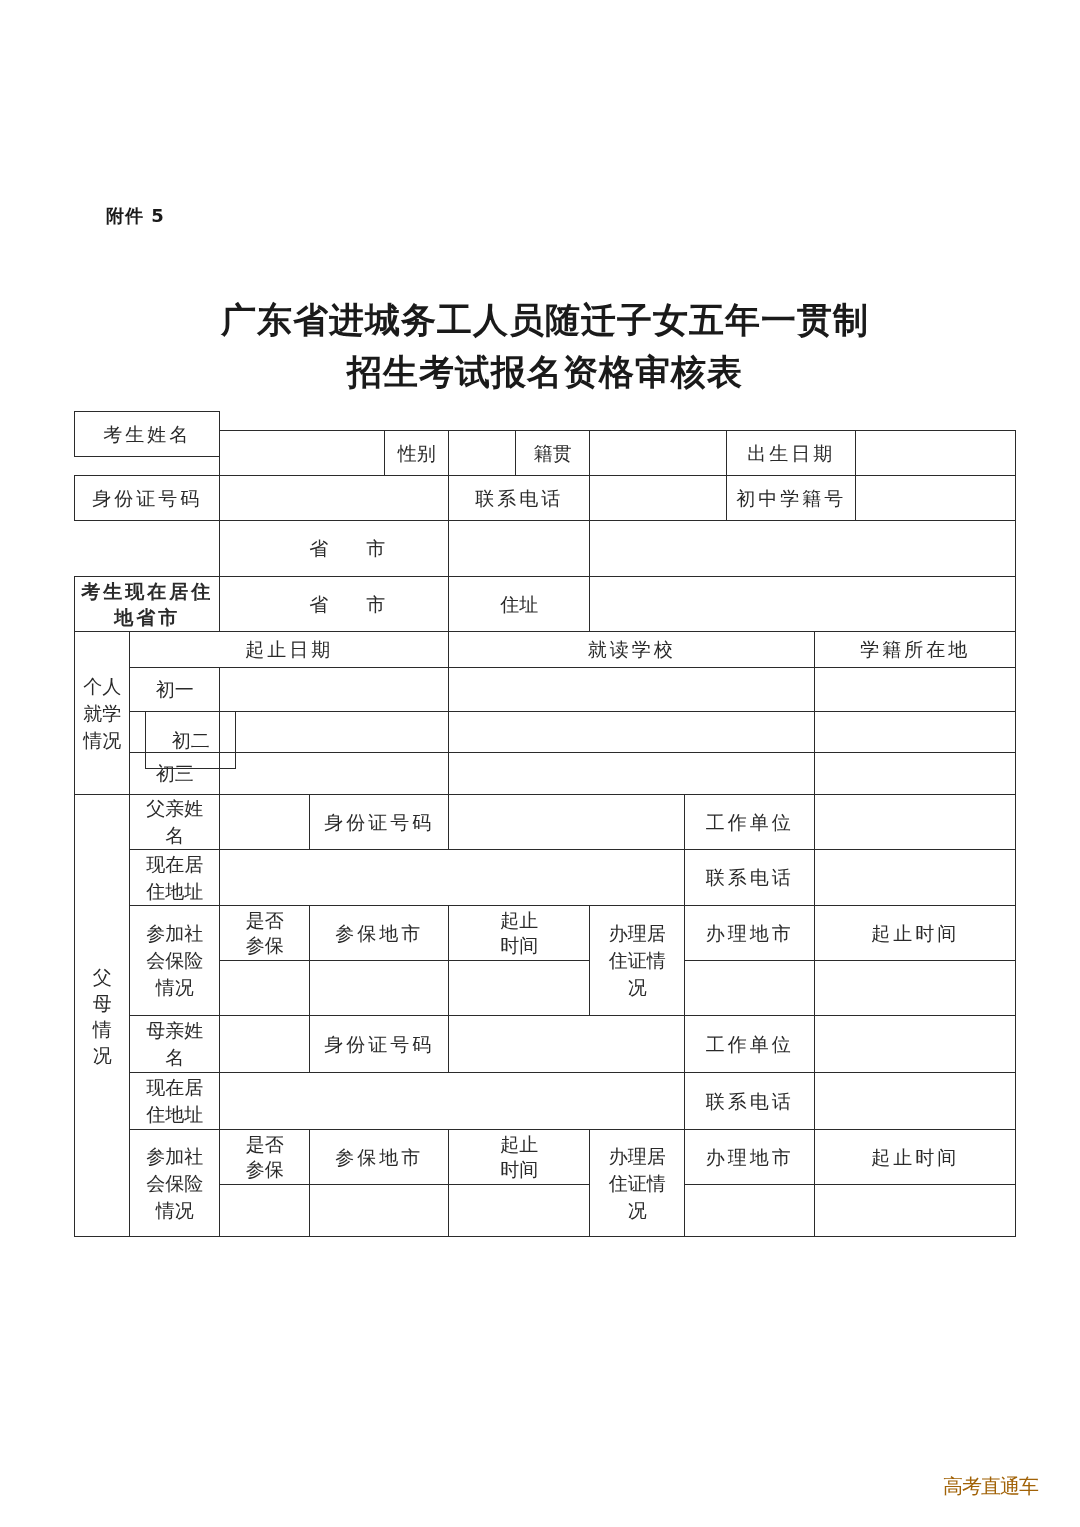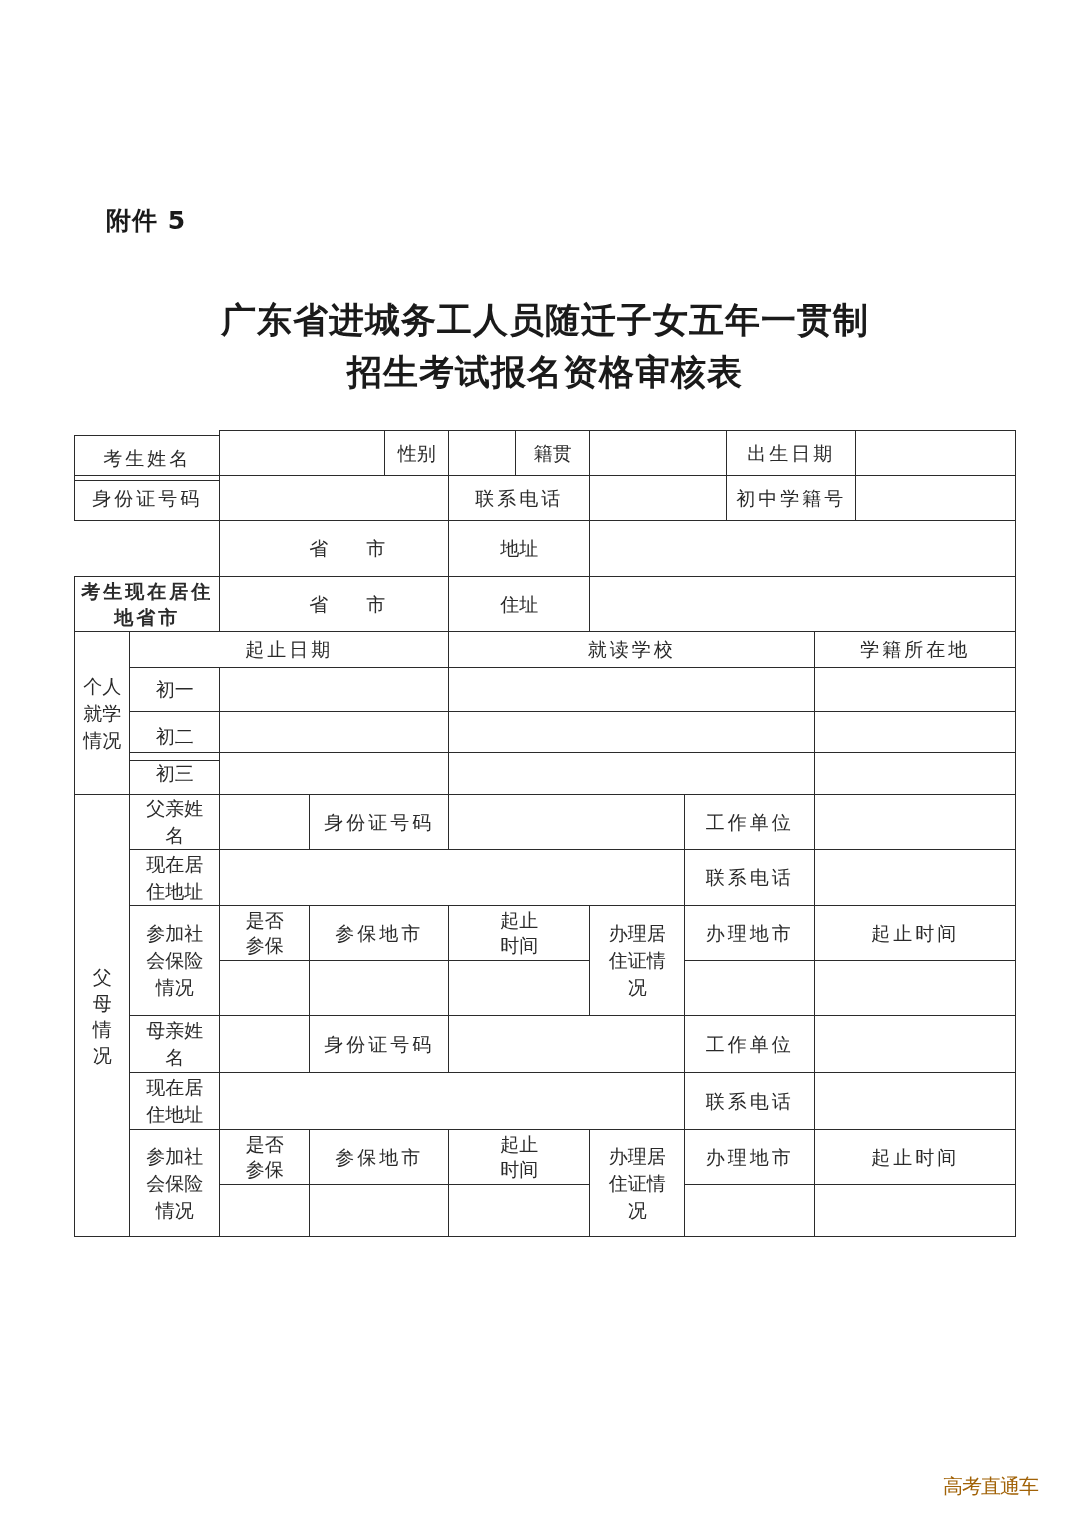--- a/index.html
+++ b/index.html
@@ -1,74 +1,73 @@
 <!DOCTYPE html>
 <html><head>
 <meta charset="utf-8">
 <style>
   html, body { margin:0; padding:0; background:#ffffff; }
   body { width:1080px; height:1527px; position:relative; overflow:hidden;
          font-family:"DejaVu Serif","Liberation Serif",serif; color:#1a1a1a; }
-  .attach { position:absolute; left:106px; top:204px; font-size:25px; font-weight:bold; letter-spacing:1px; font-family:"DejaVu Sans","Liberation Sans",sans-serif;}
+  .attach { position:absolute; left:106px; top:204px; font-size:18px; font-weight:bold; letter-spacing:1px; font-family:"DejaVu Sans","Liberation Sans",sans-serif;}
   .title { position:absolute; left:0; width:1090px; text-align:center; font-size:35px; font-weight:bold; letter-spacing:1px; font-family:"DejaVu Serif","Liberation Serif",serif; }
   .t1 { top:297px; }
   .t2 { top:349px; }
   .form { position:absolute; left:0; top:0; width:1080px; height:1527px; }
   .c { position:absolute; box-sizing:border-box; border:1.5px solid #2b2b2b; margin:-0.75px 0 0 -0.75px;
        display:flex; align-items:center; justify-content:center; text-align:center;
        font-size:19px; line-height:27px; color:#2a2a2a; padding:0 2px; }
   .input { cursor:text;padding-left:28px; }
   .spaced { letter-spacing:3px; }
   .watermark { position:absolute; left:943px; top:1473px; font-size:20px; color:#a16207; font-family:"DejaVu Sans","Liberation Sans",sans-serif; letter-spacing:-1px;}
 </style>
 </head>
 <body>
 
 <div class="attach">附件 5</div>
 <div class="title t1">广东省进城务工人员随迁子女五年一贯制</div>
 <div class="title t2">招生考试报名资格审核表</div>
 
 <div class="form">
 
-  <div class="c spaced" style="left:75px;top:436px;width:146px;height:46px;">考生姓名</div>
+  <div class="c spaced" style="left:75px;top:412px;width:146px;height:46px;">考生姓名</div>
   <div class="c input" style="left:220px;top:431px;width:166px;height:46px;"></div>
   <div class="c" style="left:385px;top:431px;width:65px;height:46px;">性别</div>
   <div class="c input" style="left:449px;top:431px;width:68px;height:46px;"></div>
   <div class="c" style="left:516px;top:431px;width:75px;height:46px;">籍贯</div>
   <div class="c input" style="left:590px;top:431px;width:138px;height:46px;"></div>
   <div class="c spaced" style="left:727px;top:431px;width:130px;height:46px;">出生日期</div>
   <div class="c input" style="left:856px;top:431px;width:161px;height:46px;"></div>
 
   <div class="c spaced" style="left:75px;top:476px;width:146px;height:46px;">身份证号码</div>
   <div class="c input" style="left:220px;top:476px;width:230px;height:46px;"></div>
   <div class="c spaced" style="left:449px;top:476px;width:142px;height:46px;">联系电话</div>
   <div class="c input" style="left:590px;top:476px;width:138px;height:46px;"></div>
   <div class="c spaced" style="left:727px;top:476px;width:130px;height:46px;">初中学籍号</div>
   <div class="c input" style="left:856px;top:476px;width:161px;height:46px;"></div>
 
   <div class="c input" style="left:220px;top:521px;width:230px;height:57px;">省　　市</div>
-  <div class="c" style="left:449px;top:521px;width:142px;height:57px;">地址</div>
   <div class="c input" style="left:590px;top:521px;width:427px;height:57px;"></div>
 
   <div class="c spaced" style="left:75px;top:577px;width:146px;height:56px;line-height:26px;font-weight:bold;">考生现在居住地省市</div>
   <div class="c input" style="left:220px;top:577px;width:230px;height:56px;">省　　市</div>
   <div class="c" style="left:449px;top:577px;width:142px;height:56px;">住址</div>
   <div class="c input" style="left:590px;top:577px;width:427px;height:56px;"></div>
 
   <div class="c spaced" style="left:130px;top:632px;width:320px;height:37px;">起止日期</div>
   <div class="c" style="left:75px;top:632px;width:56px;height:164px;padding:0 8px;line-height:27px;">个人就学情况</div>
   <div class="c spaced" style="left:815px;top:632px;width:202px;height:37px;">学籍所在地</div>
   <div class="c spaced" style="left:449px;top:632px;width:367px;height:37px;">就读学校</div>
 
   <div class="c" style="left:130px;top:668px;width:91px;height:45px;">初一</div>
   <div class="c input" style="left:220px;top:668px;width:230px;height:45px;"></div>
   <div class="c input" style="left:449px;top:668px;width:367px;height:45px;"></div>
   <div class="c input" style="left:815px;top:668px;width:202px;height:45px;"></div>
 
-  <div class="c" style="left:130px;top:712px;width:91px;height:50px;">初二</div>
+  <div class="c" style="left:146px;top:712px;width:91px;height:58px;">初二</div>
   <div class="c input" style="left:220px;top:712px;width:230px;height:42px;"></div>
   <div class="c input" style="left:449px;top:712px;width:367px;height:42px;"></div>
   <div class="c input" style="left:815px;top:712px;width:202px;height:42px;"></div>
 
   <div class="c" style="left:130px;top:753px;width:91px;height:43px;">初三</div>
   <div class="c input" style="left:220px;top:753px;width:230px;height:43px;"></div>
   <div class="c input" style="left:449px;top:753px;width:367px;height:43px;"></div>
   <div class="c input" style="left:815px;top:753px;width:202px;height:43px;"></div>
 
   <div class="c" style="left:75px;top:795px;width:56px;height:443px;padding:0 17px;line-height:26px;">父母情况</div>

